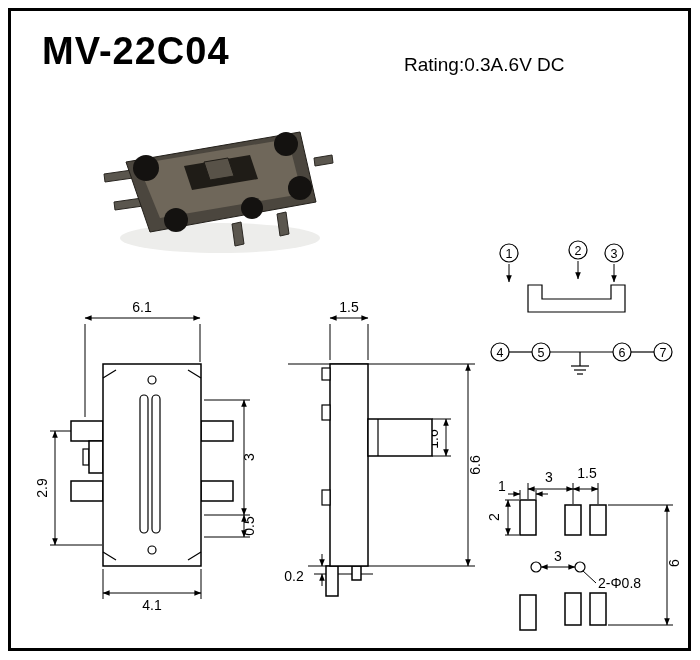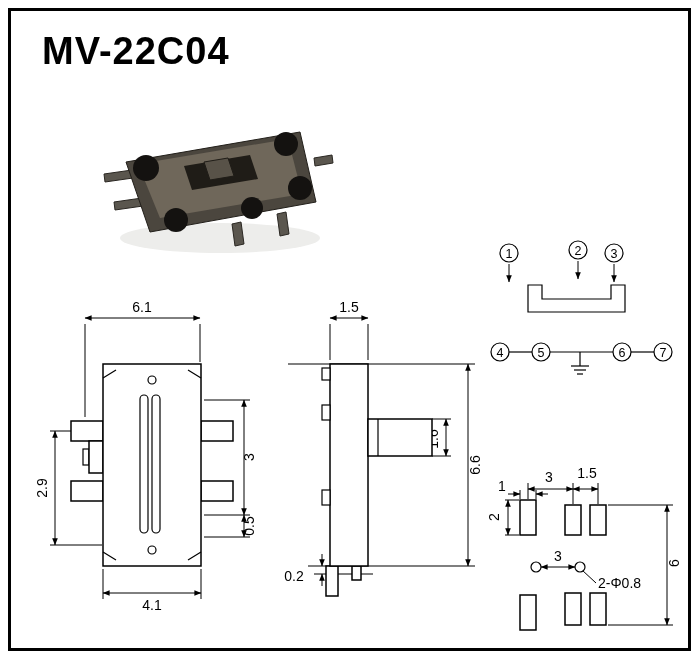--- a/index.html
+++ b/index.html
@@ -21,20 +21,21 @@
   .dl   { font-size:14px; fill:#000; }
   .cl   { font-size:12.5px; fill:#000; }
 </style>
 </head>
 <body>
 
 <div class="page">
   <div class="frame"></div>
 
   <div class="title">MV-22C04</div>
+  <div class="rating">Rating:0.3A.6V DC</div>
 
   <svg class="ph" width="250" height="170" viewBox="0 0 250 170">
     <ellipse cx="128" cy="138" rx="100" ry="15" fill="#ededeb"></ellipse>
     <g>
       <polygon points="12,74 40,70 41,78 13,82" fill="#5a564e" stroke="#2a2722"></polygon>
       <polygon points="22,102 50,98 51,106 23,110" fill="#5a564e" stroke="#2a2722"></polygon>
       <polygon points="140,124 149,122 152,144 143,146" fill="#5a564e" stroke="#2a2722"></polygon>
       <polygon points="185,114 194,112 197,134 188,136" fill="#5a564e" stroke="#2a2722"></polygon>
       <polygon points="222,58 240,55 241,63 223,66" fill="#5a564e" stroke="#2a2722"></polygon>
       <polygon points="34,62 208,32 224,102 58,132" fill="#4b463e" stroke="#221f1a"></polygon>

